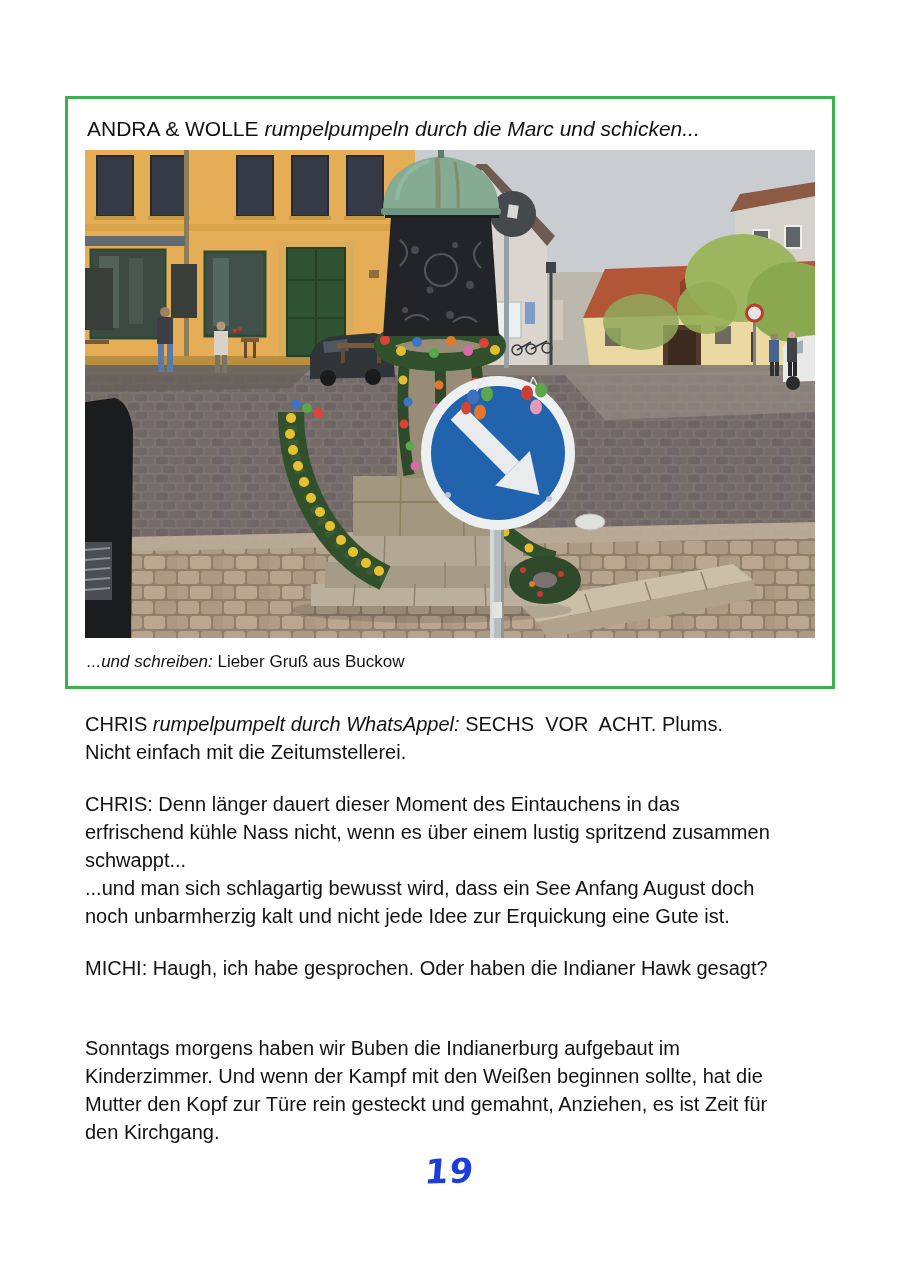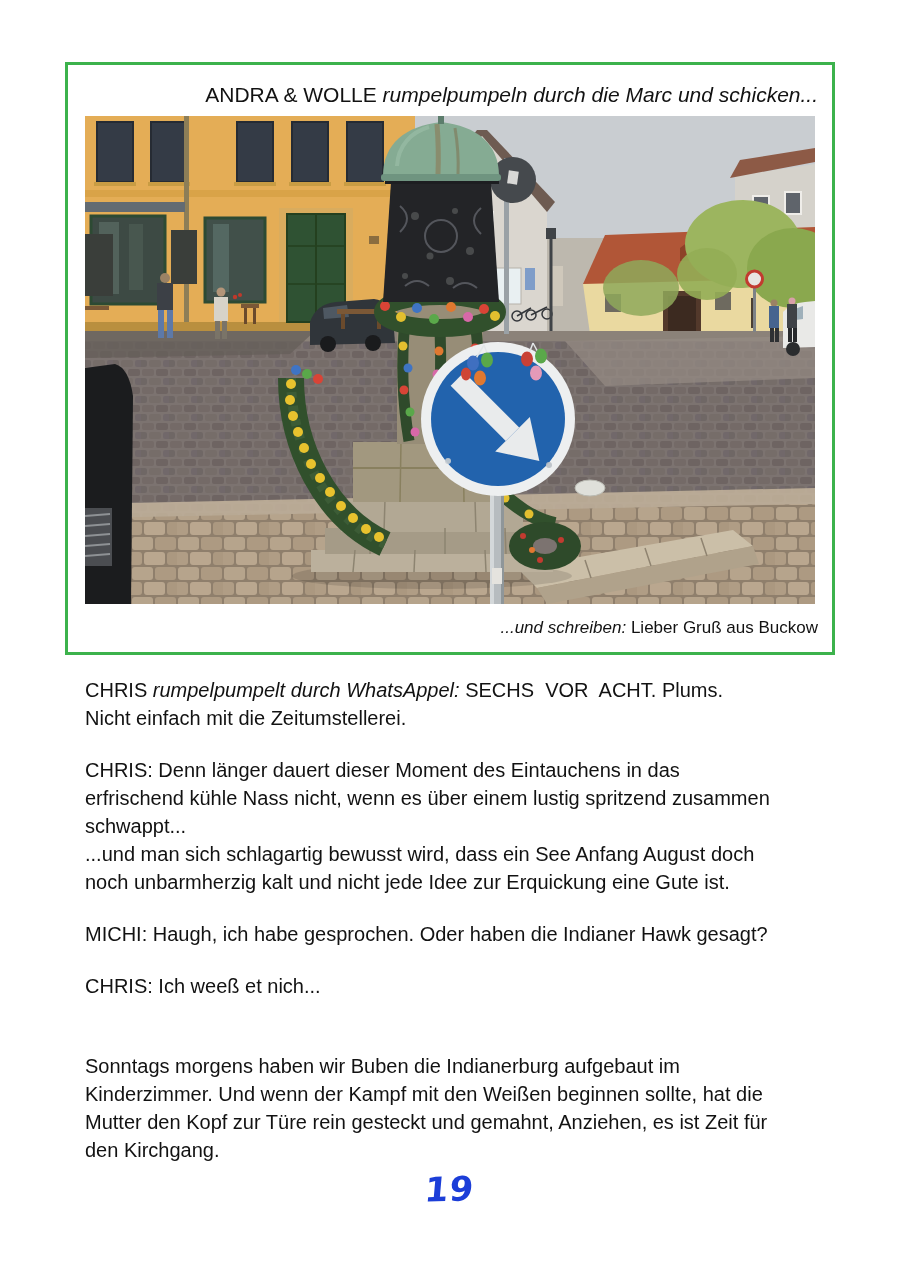--- a/index.html
+++ b/index.html
@@ -1,17 +1,17 @@
 <!DOCTYPE html>
 <html><head>
 <meta charset="utf-8">
 <style>
   html,body{margin:0;padding:0;background:#ffffff;}
   body{width:900px;height:1274px;font-family:"Liberation Sans",sans-serif;color:#121212;overflow:hidden;}
-  .card{margin:62px 65px 0 65px;border:3px solid #3cb24c;padding:18px 14px 13px 17px;box-sizing:border-box;background:#ffffff;text-align:right;}
+  .card{margin:96px 65px 0 65px;border:3px solid #3cb24c;padding:18px 29px 13px 17px;box-sizing:border-box;background:#ffffff;}
   .card-title{font-size:21px;line-height:23px;margin:0 0 10px 2px;white-space:pre-wrap;}
   .photo-frame{width:730px;height:488px;overflow:hidden;line-height:0;}
   .photo-frame svg{display:block;}
   .card-caption{font-size:17px;line-height:23px;margin:12px 0 0 2px;white-space:pre-wrap;}
   .it{font-style:italic;}
   .dialogue{margin:21px 85px 0 85px;font-size:20px;line-height:28px;}
   .dialogue p{margin:0 0 24px 0;white-space:pre-wrap;}
   .dialogue p:last-child{margin-bottom:0;}
   .page-number{text-align:center;margin-top:5px;font-family:"DejaVu Sans",sans-serif;font-size:34px;font-weight:800;letter-spacing:1px;}
   .page-number span{display:inline-block;transform:skewX(-7deg) rotate(-2deg);}
@@ -357,21 +357,20 @@
 
 <div class="dialogue">
     <p><span>CHRIS </span><span class="it">rumpelpumpelt durch WhatsAppel:</span><span> SECHS  VOR  ACHT. Plums.
 Nicht einfach mit die Zeitumstellerei.</span></p>
     <p><span>CHRIS: Denn länger dauert dieser Moment des Eintauchens in das
 erfrischend kühle Nass nicht, wenn es über einem lustig spritzend zusammen
 schwappt...
 ...und man sich schlagartig bewusst wird, dass ein See Anfang August doch
 noch unbarmherzig kalt und nicht jede Idee zur Erquickung eine Gute ist.</span></p>
     <p><span>MICHI: Haugh, ich habe gesprochen. Oder haben die Indianer Hawk gesagt?</span></p>
-    <p><span>CHRIS: Ich weeß et nich...</span></p>
     <p><span>
 Sonntags morgens haben wir Buben die Indianerburg aufgebaut im
 Kinderzimmer. Und wenn der Kampf mit den Weißen beginnen sollte, hat die
 Mutter den Kopf zur Türe rein gesteckt und gemahnt, Anziehen, es ist Zeit für
 den Kirchgang.</span></p>
   </div>
 
 <div class="page-number" style="color: rgb(28, 62, 216);">
   <span>19</span>
 </div>

